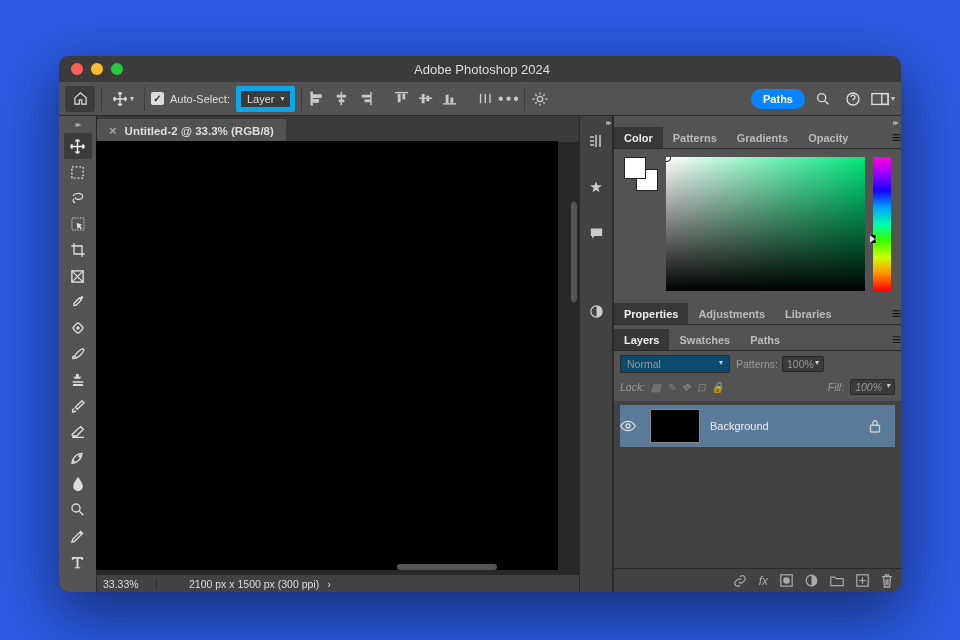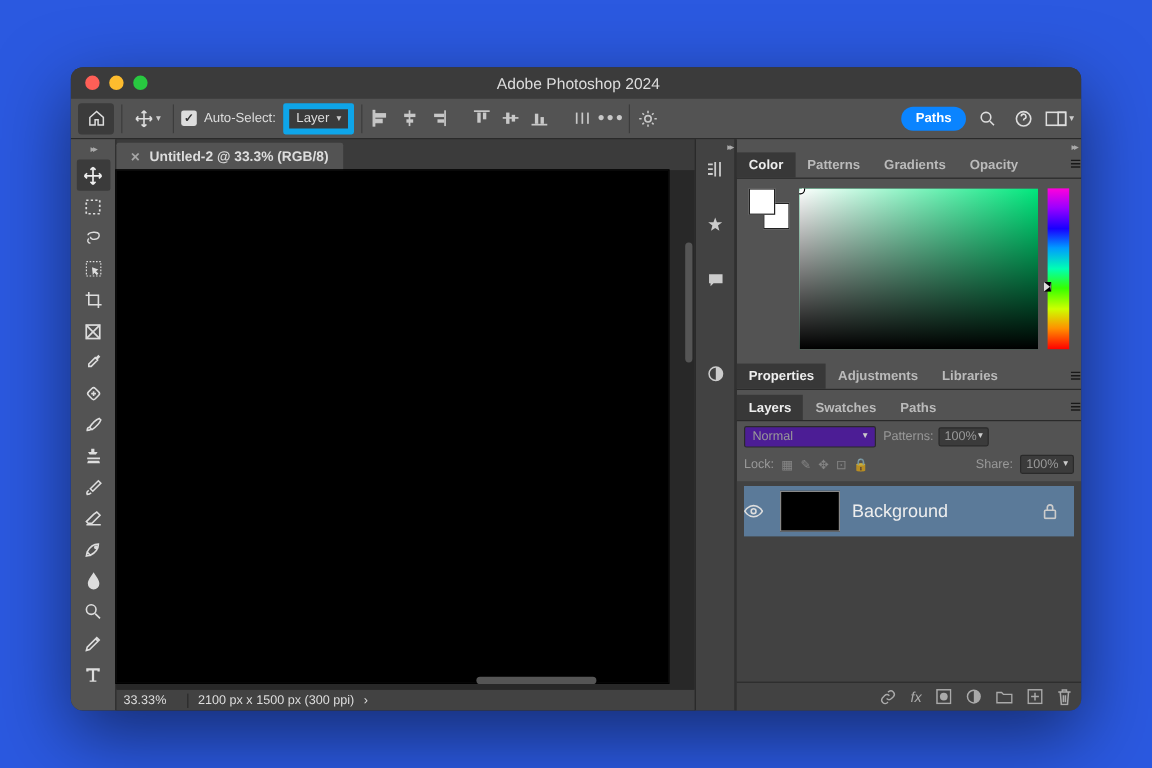--- a/index.html
+++ b/index.html
@@ -38,21 +38,21 @@
   .canvasarea { flex: 1; display:flex; flex-direction:column; background:#282828; min-width:0; }
   .doctabs { height: 26px; background: #3b3b3b; display:flex; align-items:stretch; }
   .doctab { display:flex; align-items:center; gap:8px; padding: 0 12px; font-size: 11.5px; font-weight:600; color:#ddd; background:#535353; border-radius: 2px 2px 0 0; margin-top:3px;}
   .doctab .x { opacity:.6; font-size:13px;}
   .canvaswrap { flex:1; background:#282828; position:relative; display:flex; }
   .canvas { position:absolute; left:0; top:0; width:460px; height:427px; background:#000; outline:1px solid #000; }
   .vscroll { position:absolute; right:2px; top:60px; width:6px; height:100px; background:#555; border-radius:3px;}
   .hscroll { position:absolute; left:300px; bottom:4px; width:100px; height:6px; background:#555; border-radius:3px;}
   .statusbar { height: 18px; background:#424242; display:flex; align-items:center; font-size:10.5px; color:#ddd; border-top:1px solid #2a2a2a; }
   .statusbar .zoom { width:60px; padding-left:6px; border-right:1px solid #2a2a2a; }
-  .statusbar .dims { padding: 0 8px; display:flex; align-items:center; gap:8px; }
+  .statusbar .dims { padding: 0 8px; display:flex; align-items:center; gap:8px;margin-left:24px; }
   
   .ministrip { width: 34px; background:#424242; border-left:1px solid #2a2a2a; border-right:1px solid #2a2a2a; display:flex; flex-direction:column; align-items:center; padding-top:4px; gap:14px; position:relative;}
   .ministrip .expand { font-size: 8px; color:#aaa; position:absolute; top:2px; right:2px; letter-spacing:-2px;}
   .minibtn { width:22px; height:22px; display:flex; align-items:center; justify-content:center; color:#ccc; border-radius:3px; margin-top:10px;}
   
   .panels { width: 288px; background:#535353; display:flex; flex-direction:column; border-left:1px solid #2a2a2a; }
   .panels .expand { font-size: 8px; color:#aaa; text-align:right; padding:2px 4px 0 0; letter-spacing:-2px;}
   .panel { display:flex; flex-direction:column; }
   .tabrow { display:flex; align-items:center; height:22px; border-bottom:1px solid #2a2a2a; padding-right:0;}
   .tab { padding: 0 10px; font-size:11px; font-weight:600; color:#bbb; height:100%; display:flex; align-items:center;}
@@ -69,31 +69,31 @@
   .colorfield .white { position:absolute; inset:0; background:linear-gradient(to right, #fff, rgba(255,255,255,0)); }
   .colorfield .black { position:absolute; inset:0; background:linear-gradient(to top, #000, rgba(0,0,0,0)); }
   .colorfield .picker { position:absolute; left:-3px; top:-3px; width:8px; height:8px; border:1.5px solid #000; border-radius:50%; box-shadow:0 0 0 1.5px #fff inset;}
   .hueslider { width:18px; height:134px; background: linear-gradient(to bottom, #ff00dc 0%, #9b00ff 12%, #1800ff 25%, #009bff 37%, #00ffb3 50%, #35ff00 62%, #cdff00 75%, #ff9100 87%, #ff0000 100%); position:relative; }
   .hueslider .thumb { position:absolute; left:-3px; width:0; height:0; border-top:4px solid transparent; border-bottom:4px solid transparent; border-left:5px solid #ddd; top:78px;}
   
   .midtabs { margin-top:4px; }
   
   .layerspanel { flex:1; display:flex; flex-direction:column; margin-top:4px; }
   .layeropts { display:flex; align-items:center; gap:6px; padding:4px 6px; font-size:10.5px; color:#999; }
-  .layeropts .blend { background:#4c1d95; border:1px solid #2a2a2a; border-radius:2px; padding:2px 6px; width:110px; display:flex; justify-content:space-between;}
+  .layeropts .blend { background:#0c4a6e; border:1px solid #2a2a2a; border-radius:2px; padding:2px 6px; width:110px; display:flex; justify-content:space-between;}
   .layeropts .opac { display:flex; align-items:center; gap:4px;}
   .layeropts .opac .val { background:#3b3b3b; border:1px solid #2a2a2a; padding:1px 4px; border-radius:2px; width:42px; display:flex; justify-content:space-between;}
-  .lockrow { display:flex; align-items:center; gap:6px; padding:2px 6px 6px; font-size:10.5px; color:#999;}
+  .lockrow { display:flex; align-items:center; gap:6px; padding:2px 6px 6px; font-size:10.5px; color:#999;font-style:italic;}
   .lockicons { display:flex; gap:6px; }
   .lockicons span { opacity:.7; }
   .layerlist { flex:1; background:#424242; }
   .layeritem { height:42px; display:flex; align-items:center; background:#5b7a99; margin:4px 6px; }
   .eye { width:30px; text-align:center; color:#ddd; }
   .thumb { width:50px; height:34px; background:#000; border:1px solid #888; margin-right:10px;}
-  .layername { flex:1; color:#eee; font-size:15px; }
+  .layername { flex:1; color:#eee; font-size:11px; }
   .layerlock { width:26px; color:#ccc; }
   .layerfoot { height:24px; border-top:1px solid #2a2a2a; background:#424242; display:flex; align-items:center; justify-content:flex-end; gap:12px; padding:0 8px; color:#aaa; font-size:12px;}
   svg { display:block; }
 </style>
 </head>
 <body>
 
 <div class="window">
 
   <div class="titlebar">
@@ -411,21 +411,21 @@
         </div>
         <div class="lockrow">
           <span>Lock:</span>
           <div class="lockicons">
             <span>▦</span>
             <span>✎</span>
             <span>✥</span>
             <span>⊡</span>
             <span>🔒</span>
           </div>
-          <span style="margin-left:auto">Share:</span>
+          <span style="margin-left:auto">Fill:</span>
           <div class="val opac" style="background:#3b3b3b; border:1px solid #2a2a2a; padding:1px 4px; border-radius:2px; display:flex; gap:4px;">
             <span>100%</span>
             <span class="caret">▾</span>
           </div>
         </div>
         <div class="layerlist">
           <div class="layeritem">
             <div class="eye">
               <svg width="16" height="12" viewBox="0 0 24 16" fill="none" stroke="#ddd" stroke-width="2">
                   <path d="M1 8s4-7 11-7 11 7 11 7-4 7-11 7S1 8 1 8z"></path>

